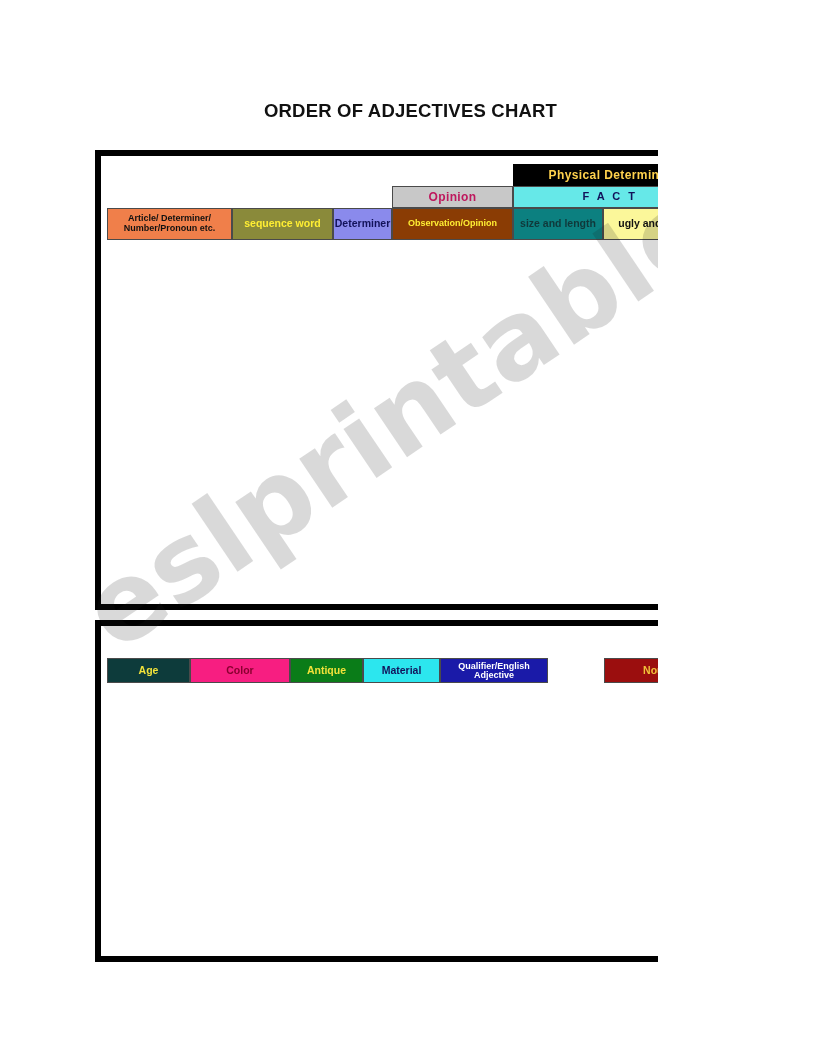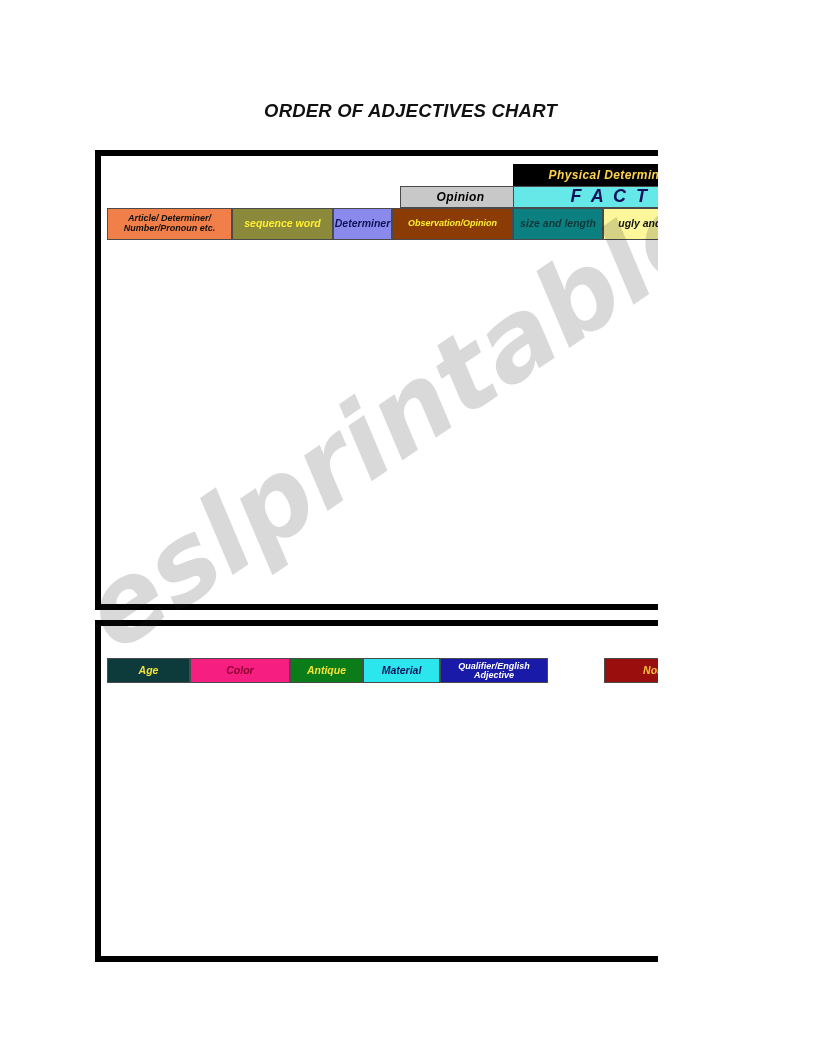--- a/index.html
+++ b/index.html
@@ -10,21 +10,20 @@
     width: 821px;
     height: 1063px;
     font-family: "Liberation Sans", sans-serif;
   }
   #page {
     position: relative;
     width: 658px;
     height: 1063px;
     overflow: hidden;
     background: #ffffff;
-    font-style: italic;
   }
 
   
   .page-title {
     position: absolute;
     top: 100px;
     left: 0;
     width: 821px;
     text-align: center;
     font-size: 18.5px;
@@ -100,37 +99,37 @@
     border: 1px solid #4a4a4a;
     font-weight: bold;
     font-size: 10.5px;
     line-height: 1.08;
     padding: 0 2px;
     overflow: hidden;
     z-index: 12;
   }
   .hdr.tiny { font-size: 9px; }
   .hdr.band { font-size: 12px; letter-spacing: 0.4px; }
-  .hdr.fact { font-size: 18px; letter-spacing: 2.5px; }
+  .hdr.fact { font-size: 11px; letter-spacing: 2.5px; }
 </style>
 </head>
 <body>
 
 <div id="page">
 
   <div class="page-title">ORDER OF ADJECTIVES CHART</div>
 
   <div class="panel" id="panel-top"></div>
   <div class="panel" id="panel-bottom"></div>
 
   <div class="watermark">eslprintables.com</div>
 
   <div id="layer-top">
       <div class="hdr band" style="left: 513px; top: 164px; width: 194px; height: 22px; background: rgb(0, 0, 0); color: rgb(255, 210, 77); border-color: rgb(0, 0, 0);">Physical Determiner</div>
-      <div class="hdr band" style="left: 400px; top: 186px; width: 121px; height: 22px; background: rgb(200, 200, 200); color: #000000;">Opinion</div>
+      <div class="hdr band" style="left: 392px; top: 186px; width: 121px; height: 22px; background: rgb(200, 200, 200); color: #be185d;">Opinion</div>
       <div class="hdr fact" style="left: 513px; top: 186px; width: 194px; height: 22px; background: rgb(102, 232, 232); color: rgb(18, 18, 90);">F A C T</div>
       <div class="hdr tiny" style="left: 107px; top: 208px; width: 125px; height: 32px; background: rgb(240, 127, 74); color: rgb(17, 17, 17); white-space: normal;">Article/ Determiner/ Number/Pronoun etc.</div>
       <div class="cell" style="left: 107px; top: 240px; width: 125px; height: 26.6px;">A</div>
       <div class="cell" style="left: 107px; top: 266.6px; width: 125px; height: 26.6px;">An</div>
       <div class="cell" style="left: 107px; top: 293.2px; width: 125px; height: 26.6px;">The</div>
       <div class="cell" style="left: 107px; top: 319.8px; width: 125px; height: 26.6px;">This</div>
       <div class="cell" style="left: 107px; top: 346.4px; width: 125px; height: 26.6px;">That</div>
       <div class="cell" style="left: 107px; top: 373px; width: 125px; height: 26.6px;">Four</div>
       <div class="cell" style="left: 107px; top: 399.6px; width: 125px; height: 26.6px;">Ten</div>
       <div class="cell" style="left: 107px; top: 426.2px; width: 125px; height: 26.6px;">Our</div>

